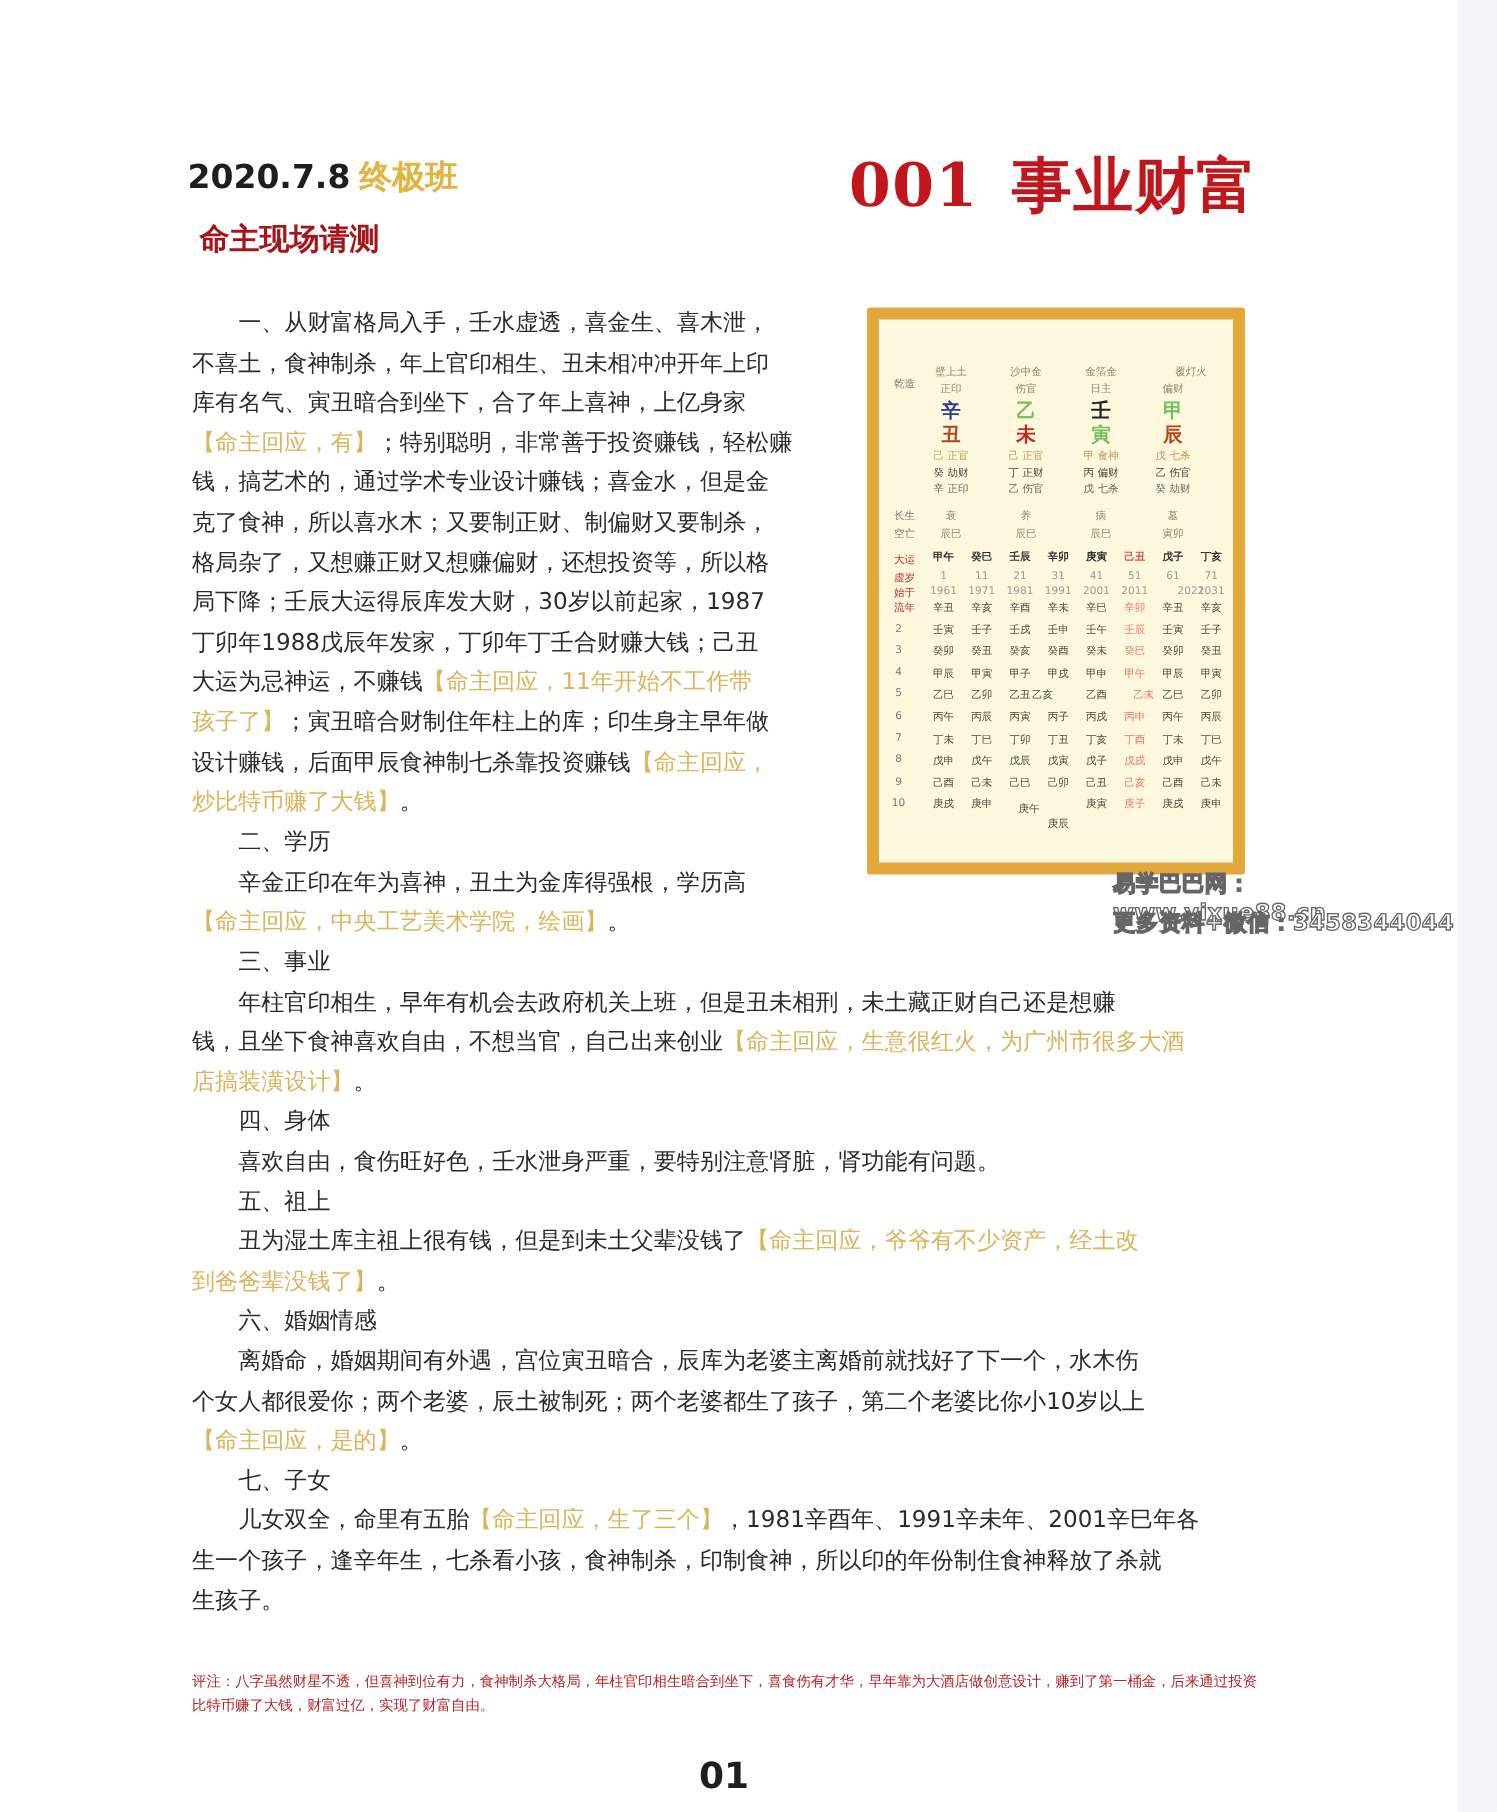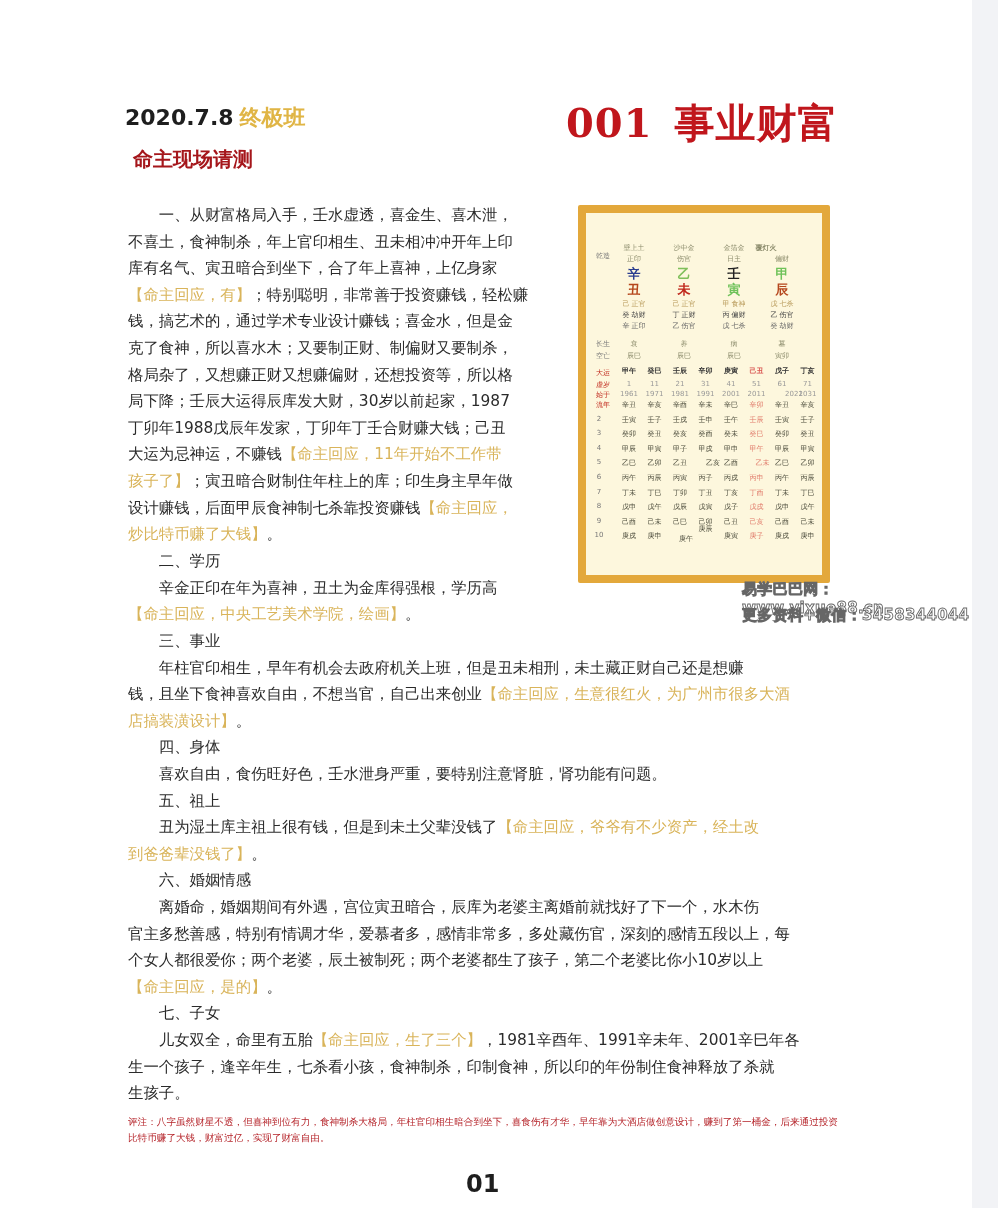--- a/index.html
+++ b/index.html
@@ -71,41 +71,40 @@
 
     <p class="indent heading">四、身体</p>
     <p class="indent">喜欢自由，食伤旺好色，壬水泄身严重，要特别注意肾脏，肾功能有问题。</p>
 
     <p class="indent heading">五、祖上</p>
     <p class="indent"><span>丑为湿土库主祖上很有钱，但是到未土父辈没钱了</span><span class="reply">【命主回应，爷爷有不少资产，经土改</span></p>
     <p><span class="reply">到爸爸辈没钱了】</span><span>。</span></p>
 
     <p class="indent heading">六、婚姻情感</p>
     <p class="indent">离婚命，婚姻期间有外遇，宫位寅丑暗合，辰库为老婆主离婚前就找好了下一个，水木伤</p>
-    <p>官主多愁善感，特别有情调才华，爱慕者多，感情非常多，多处藏伤官，深刻的感情五段以上，每</p>
     <p>个女人都很爱你；两个老婆，辰土被制死；两个老婆都生了孩子，第二个老婆比你小10岁以上</p>
     <p><span class="reply">【命主回应，是的】</span><span>。</span></p>
 
     <p class="indent heading">七、子女</p>
     <p class="indent"><span>儿女双全，命里有五胎</span><span class="reply">【命主回应，生了三个】</span><span>，1981辛酉年、1991辛未年、2001辛巳年各</span></p>
     <p>生一个孩子，逢辛年生，七杀看小孩，食神制杀，印制食神，所以印的年份制住食神释放了杀就</p>
     <p>生孩子。</p>
   </div>
 
   <div class="note">评注：八字虽然财星不透，但喜神到位有力，食神制杀大格局，年柱官印相生暗合到坐下，喜食伤有才华，早年靠为大酒店做创意设计，赚到了第一桶金，后来通过投资比特币赚了大钱，财富过亿，实现了财富自由。</div>
   <div class="page-num">01</div>
 
   <div class="chart-frame">
     <div class="chart-inner" id="chart-inner">
       <div class="c-label" style="top:38px;">乾造</div>
       <div id="pillars">
           <div class="c-row c-cell " style="left: 28px; top: 30px;">壁上土</div>
           <div class="c-row c-cell " style="left: 78px; top: 30px;">沙中金</div>
           <div class="c-row c-cell " style="left: 128px; top: 30px;">金箔金</div>
-          <div class="c-row c-cell " style="left: 160px; top: 30px; font-weight: bold;">覆灯火</div>
+          <div class="c-row c-cell " style="left: 188px; top: 30px;">覆灯火</div>
           <div class="c-row c-cell " style="left: 28px; top: 41px;">正印</div>
           <div class="c-row c-cell " style="left: 78px; top: 41px;">伤官</div>
           <div class="c-row c-cell " style="left: 128px; top: 41px;">日主</div>
           <div class="c-row c-cell " style="left: 176px; top: 41px;">偏财</div>
           <div class="c-row c-cell gz-big" style="left: 28px; top: 52px; color: rgb(42, 61, 143);">辛</div>
           <div class="c-row c-cell gz-big" style="left: 78px; top: 52px; color: rgb(127, 191, 90);">乙</div>
           <div class="c-row c-cell gz-big" style="left: 128px; top: 52px; color: rgb(34, 34, 34);">壬</div>
           <div class="c-row c-cell gz-big" style="left: 176px; top: 52px; color: rgb(111, 194, 90);">甲</div>
           <div class="c-row c-cell gz-big" style="left: 28px; top: 68px; color: rgb(181, 70, 28);">丑</div>
           <div class="c-row c-cell gz-big" style="left: 78px; top: 68px; color: rgb(192, 40, 28);">未</div>
@@ -196,21 +195,21 @@
           <div class="dy-cell " style="left: 81px; top: 230.8px; color: rgb(74, 74, 58);">甲子</div>
           <div class="dy-cell " style="left: 106.5px; top: 230.8px; color: rgb(74, 74, 58);">甲戌</div>
           <div class="dy-cell " style="left: 132px; top: 230.8px; color: rgb(74, 74, 58);">甲申</div>
           <div class="dy-cell " style="left: 157.5px; top: 230.8px; color: rgb(224, 122, 106);">甲午</div>
           <div class="dy-cell " style="left: 183px; top: 230.8px; color: rgb(74, 74, 58);">甲辰</div>
           <div class="dy-cell " style="left: 208.5px; top: 230.8px; color: rgb(74, 74, 58);">甲寅</div>
           <div class="dy-cell" style="left: 6px; top: 245.4px; width: 14px; color: rgb(119, 119, 119);">5</div>
           <div class="dy-cell " style="left: 30px; top: 245.4px; color: rgb(74, 74, 58);">乙巳</div>
           <div class="dy-cell " style="left: 55.5px; top: 245.4px; color: rgb(74, 74, 58);">乙卯</div>
           <div class="dy-cell " style="left: 81px; top: 245.4px; color: rgb(74, 74, 58);">乙丑</div>
-          <div class="dy-cell " style="left: 114px; top: 245.4px; color: rgb(74, 74, 58);">乙亥</div>
+          <div class="dy-cell " style="left: 96px; top: 245.4px; color: rgb(74, 74, 58);">乙亥</div>
           <div class="dy-cell " style="left: 132px; top: 245.4px; color: rgb(74, 74, 58);">乙酉</div>
           <div class="dy-cell " style="left: 157.5px; top: 245.4px; color: rgb(224, 122, 106); text-align: right;">乙未</div>
           <div class="dy-cell " style="left: 183px; top: 245.4px; color: rgb(74, 74, 58);">乙巳</div>
           <div class="dy-cell " style="left: 208.5px; top: 245.4px; color: rgb(74, 74, 58);">乙卯</div>
           <div class="dy-cell" style="left: 6px; top: 260px; width: 14px; color: rgb(119, 119, 119);">6</div>
           <div class="dy-cell " style="left: 30px; top: 260px; color: rgb(74, 74, 58);">丙午</div>
           <div class="dy-cell " style="left: 55.5px; top: 260px; color: rgb(74, 74, 58);">丙辰</div>
           <div class="dy-cell " style="left: 81px; top: 260px; color: rgb(74, 74, 58);">丙寅</div>
           <div class="dy-cell " style="left: 106.5px; top: 260px; color: rgb(74, 74, 58);">丙子</div>
           <div class="dy-cell " style="left: 132px; top: 260px; color: rgb(74, 74, 58);">丙戌</div>
@@ -241,21 +240,21 @@
           <div class="dy-cell " style="left: 81px; top: 303.8px; color: rgb(74, 74, 58);">己巳</div>
           <div class="dy-cell " style="left: 106.5px; top: 303.8px; color: rgb(74, 74, 58);">己卯</div>
           <div class="dy-cell " style="left: 132px; top: 303.8px; color: rgb(74, 74, 58);">己丑</div>
           <div class="dy-cell " style="left: 157.5px; top: 303.8px; color: rgb(224, 122, 106);">己亥</div>
           <div class="dy-cell " style="left: 183px; top: 303.8px; color: rgb(74, 74, 58);">己酉</div>
           <div class="dy-cell " style="left: 208.5px; top: 303.8px; color: rgb(74, 74, 58);">己未</div>
           <div class="dy-cell" style="left: 6px; top: 318.4px; width: 14px; color: rgb(119, 119, 119);">10</div>
           <div class="dy-cell " style="left: 30px; top: 318.4px; color: rgb(74, 74, 58);">庚戌</div>
           <div class="dy-cell " style="left: 55.5px; top: 318.4px; color: rgb(74, 74, 58);">庚申</div>
           <div class="dy-cell " style="left: 81px; top: 321px; color: rgb(74, 74, 58); text-align: right;">庚午</div>
-          <div class="dy-cell " style="left: 106.5px; top: 311px; color: rgb(74, 74, 58);">庚辰</div>
+          <div class="dy-cell " style="left: 106.5px; top: 331px; color: rgb(74, 74, 58);">庚辰</div>
           <div class="dy-cell " style="left: 132px; top: 318.4px; color: rgb(74, 74, 58);">庚寅</div>
           <div class="dy-cell " style="left: 157.5px; top: 318.4px; color: rgb(224, 122, 106);">庚子</div>
           <div class="dy-cell " style="left: 183px; top: 318.4px; color: rgb(74, 74, 58);">庚戌</div>
           <div class="dy-cell " style="left: 208.5px; top: 318.4px; color: rgb(74, 74, 58);">庚申</div>
         </div>
     </div>
   </div>
 
   <div class="watermark" style="top:580px;">易学巴巴网：www.yixue88.cn</div>
   <div class="watermark" style="top:606px;">更多资料+微信：3458344044</div>

